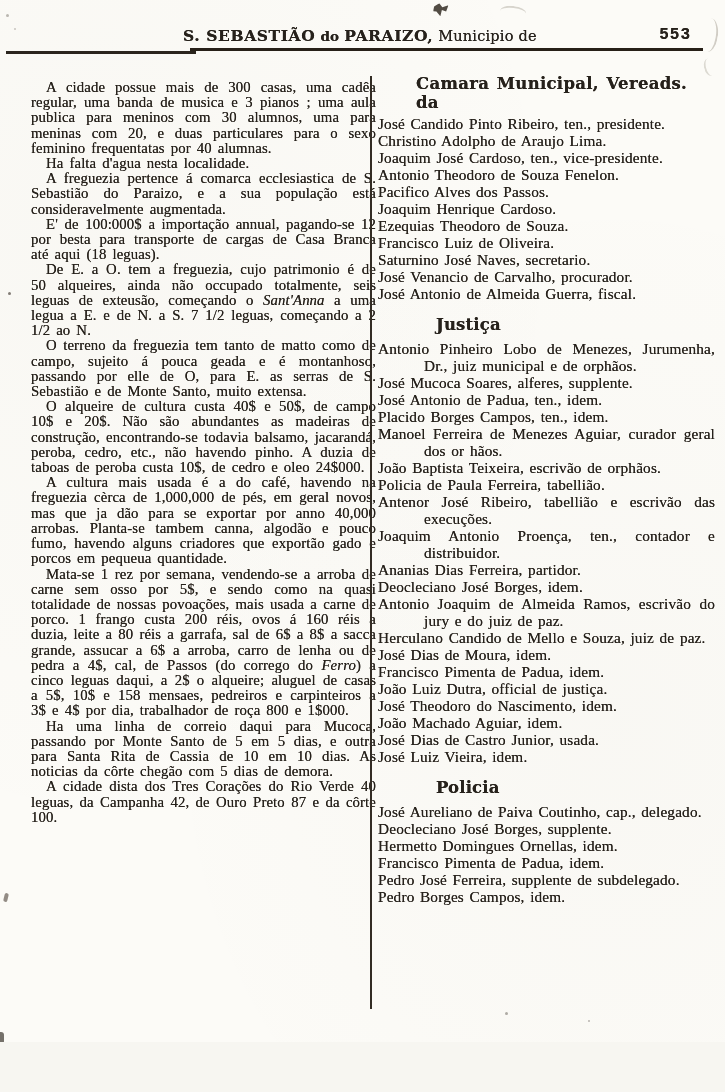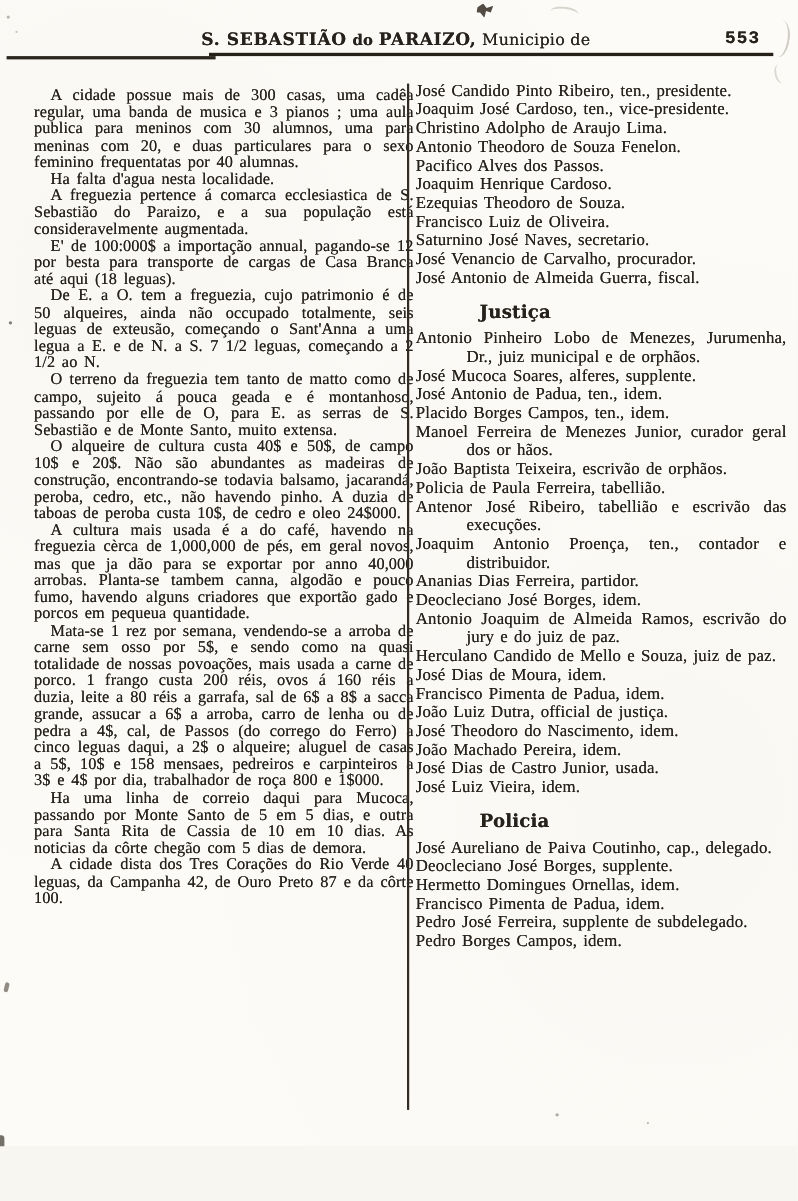--- a/index.html
+++ b/index.html
@@ -36,21 +36,21 @@
   .rule-a{ position:absolute; left:6px;  top:51px; width:190px; height:3px; background:#2b251e; }
   .rule-b{ position:absolute; left:190px; top:48px; width:513px; height:3px; background:#272018; }
 
   
   .col-left{
     position:absolute; left:17px; top:80px; width:345px;
     font-size:14.8px; line-height:15.2px; text-align:justify;
     word-spacing:2.2px; letter-spacing:.1px;margin-left:14px;
   }
   .col-left p.para{ margin:0; text-indent:15px; }
-  .it{ }
+  .it{ font-style:italic; }
 
   .divider{
     position:absolute; left:370px; top:76px; width:2px; height:933px;
     background:linear-gradient(#3a3128, #2e2competent720 0%, #312a22 85%, rgba(49,42,34,.35));
   }
   
   .divider{ background:#332c24; }
 
   .col-right{
     position:absolute; left:378px; top:74px; width:337px;
@@ -132,50 +132,51 @@
       <p class="para"><span>De E. a O. tem a freguezia, cujo patrimonio é de 50 alqueires, ainda não occupado totalmente, seis leguas de exteusão, começando o </span><span class="it">Sant'Anna</span><span> a uma legua a E. e de N. a S. 7 1/2 leguas, começando a 2 1/2 ao N.</span></p>
       <p class="para"><span>O terreno da freguezia tem tanto de matto como de campo, sujeito á pouca geada e é montanhoso, passando por elle de O, para E. as serras de S. Sebastião e de Monte Santo, muito extensa.</span></p>
       <p class="para"><span>O alqueire de cultura custa 40$ e 50$, de campo 10$ e 20$. Não são abundantes as madeiras de construção, encontrando-se todavia balsamo, jacarandá, peroba, cedro, etc., não havendo pinho. A duzia de taboas de peroba custa 10$, de cedro e oleo 24$000.</span></p>
       <p class="para"><span>A cultura mais usada é a do café, havendo na freguezia cèrca de 1,000,000 de pés, em geral novos, mas que ja dão para se exportar por anno 40,000 arrobas. Planta-se tambem canna, algodão e pouco fumo, havendo alguns criadores que exportão gado e porcos em pequeua quantidade.</span></p>
       <p class="para"><span>Mata-se 1 rez por semana, vendendo-se a arroba de carne sem osso por 5$, e sendo como na quasi totalidade de nossas povoações, mais usada a carne de porco. 1 frango custa 200 réis, ovos á 160 réis a duzia, leite a 80 réis a garrafa, sal de 6$ a 8$ a sacca grande, assucar a 6$ a arroba, carro de lenha ou de pedra a 4$, cal, de Passos (do corrego do </span><span class="it">Ferro</span><span>) a cinco leguas daqui, a 2$ o alqueire; aluguel de casas a 5$, 10$ e 158 mensaes, pedreiros e carpinteiros a 3$ e 4$ por dia, trabalhador de roça 800 e 1$000.</span></p>
       <p class="para"><span>Ha uma linha de correio daqui para Mucoca, passando por Monte Santo de 5 em 5 dias, e outra para Santa Rita de Cassia de 10 em 10 dias. As noticias da côrte chegão com 5 dias de demora.</span></p>
       <p class="para"><span>A cidade dista dos Tres Corações do Rio Verde 40 leguas, da Campanha 42, de Ouro Preto 87 e da côrte 100.</span></p>
     </div>
   <div class="divider"></div>
   <div class="col-right" id="right-col">
+      <h2 class="sec-heading center">Camara Municipal, Vereads. da</h2>
       <p class="entry">José Candido Pinto Ribeiro, ten., presidente.</p>
+      <p class="entry">Christino Adolpho de Araujo Lima.</p>
       <p class="entry">Joaquim José Cardoso, ten., vice-presidente.</p>
-      <p class="entry">Christino Adolpho de Araujo Lima.</p>
       <p class="entry">Antonio Theodoro de Souza Fenelon.</p>
       <p class="entry">Pacifico Alves dos Passos.</p>
       <p class="entry">Joaquim Henrique Cardoso.</p>
       <p class="entry">Ezequias Theodoro de Souza.</p>
       <p class="entry">Francisco Luiz de Oliveira.</p>
       <p class="entry">Saturnino José Naves, secretario.</p>
       <p class="entry">José Venancio de Carvalho, procurador.</p>
       <p class="entry">José Antonio de Almeida Guerra, fiscal.</p>
       <h2 class="sec-heading indent">Justiça</h2>
       <p class="entry">Antonio Pinheiro Lobo de Menezes, Jurumenha, Dr., juiz municipal e de orphãos.</p>
       <p class="entry">José Mucoca Soares, alferes, supplente.</p>
       <p class="entry">José Antonio de Padua, ten., idem.</p>
       <p class="entry">Placido Borges Campos, ten., idem.</p>
-      <p class="entry">Manoel Ferreira de Menezes Junior, curador geral dos or hãos.</p>
+      <p class="entry">Manoel Ferreira de Menezes Aguiar, curador geral dos or hãos.</p>
       <p class="entry">João Baptista Teixeira, escrivão de orphãos.</p>
       <p class="entry">Policia de Paula Ferreira, tabellião.</p>
       <p class="entry">Antenor José Ribeiro, tabellião e escrivão das execuções.</p>
       <p class="entry">Joaquim Antonio Proença, ten., contador e distribuidor.</p>
       <p class="entry">Ananias Dias Ferreira, partidor.</p>
       <p class="entry">Deocleciano José Borges, idem.</p>
       <p class="entry">Antonio Joaquim de Almeida Ramos, escrivão do jury e do juiz de paz.</p>
       <p class="entry">Herculano Candido de Mello e Souza, juiz de paz.</p>
       <p class="entry">José Dias de Moura, idem.</p>
       <p class="entry">Francisco Pimenta de Padua, idem.</p>
       <p class="entry">João Luiz Dutra, official de justiça.</p>
       <p class="entry">José Theodoro do Nascimento, idem.</p>
-      <p class="entry">João Machado Pereira, idem.</p>
+      <p class="entry">João Machado Aguiar, idem.</p>
       <p class="entry">José Dias de Castro Junior, usada.</p>
       <p class="entry">José Luiz Vieira, idem.</p>
       <h2 class="sec-heading indent">Policia</h2>
       <p class="entry">José Aureliano de Paiva Coutinho, cap., delegado.</p>
       <p class="entry">Deocleciano José Borges, supplente.</p>
       <p class="entry">Hermetto Domingues Ornellas, idem.</p>
       <p class="entry">Francisco Pimenta de Padua, idem.</p>
       <p class="entry">Pedro José Ferreira, supplente de subdelegado.</p>
       <p class="entry">Pedro Borges Campos, idem.</p>
     </div>

